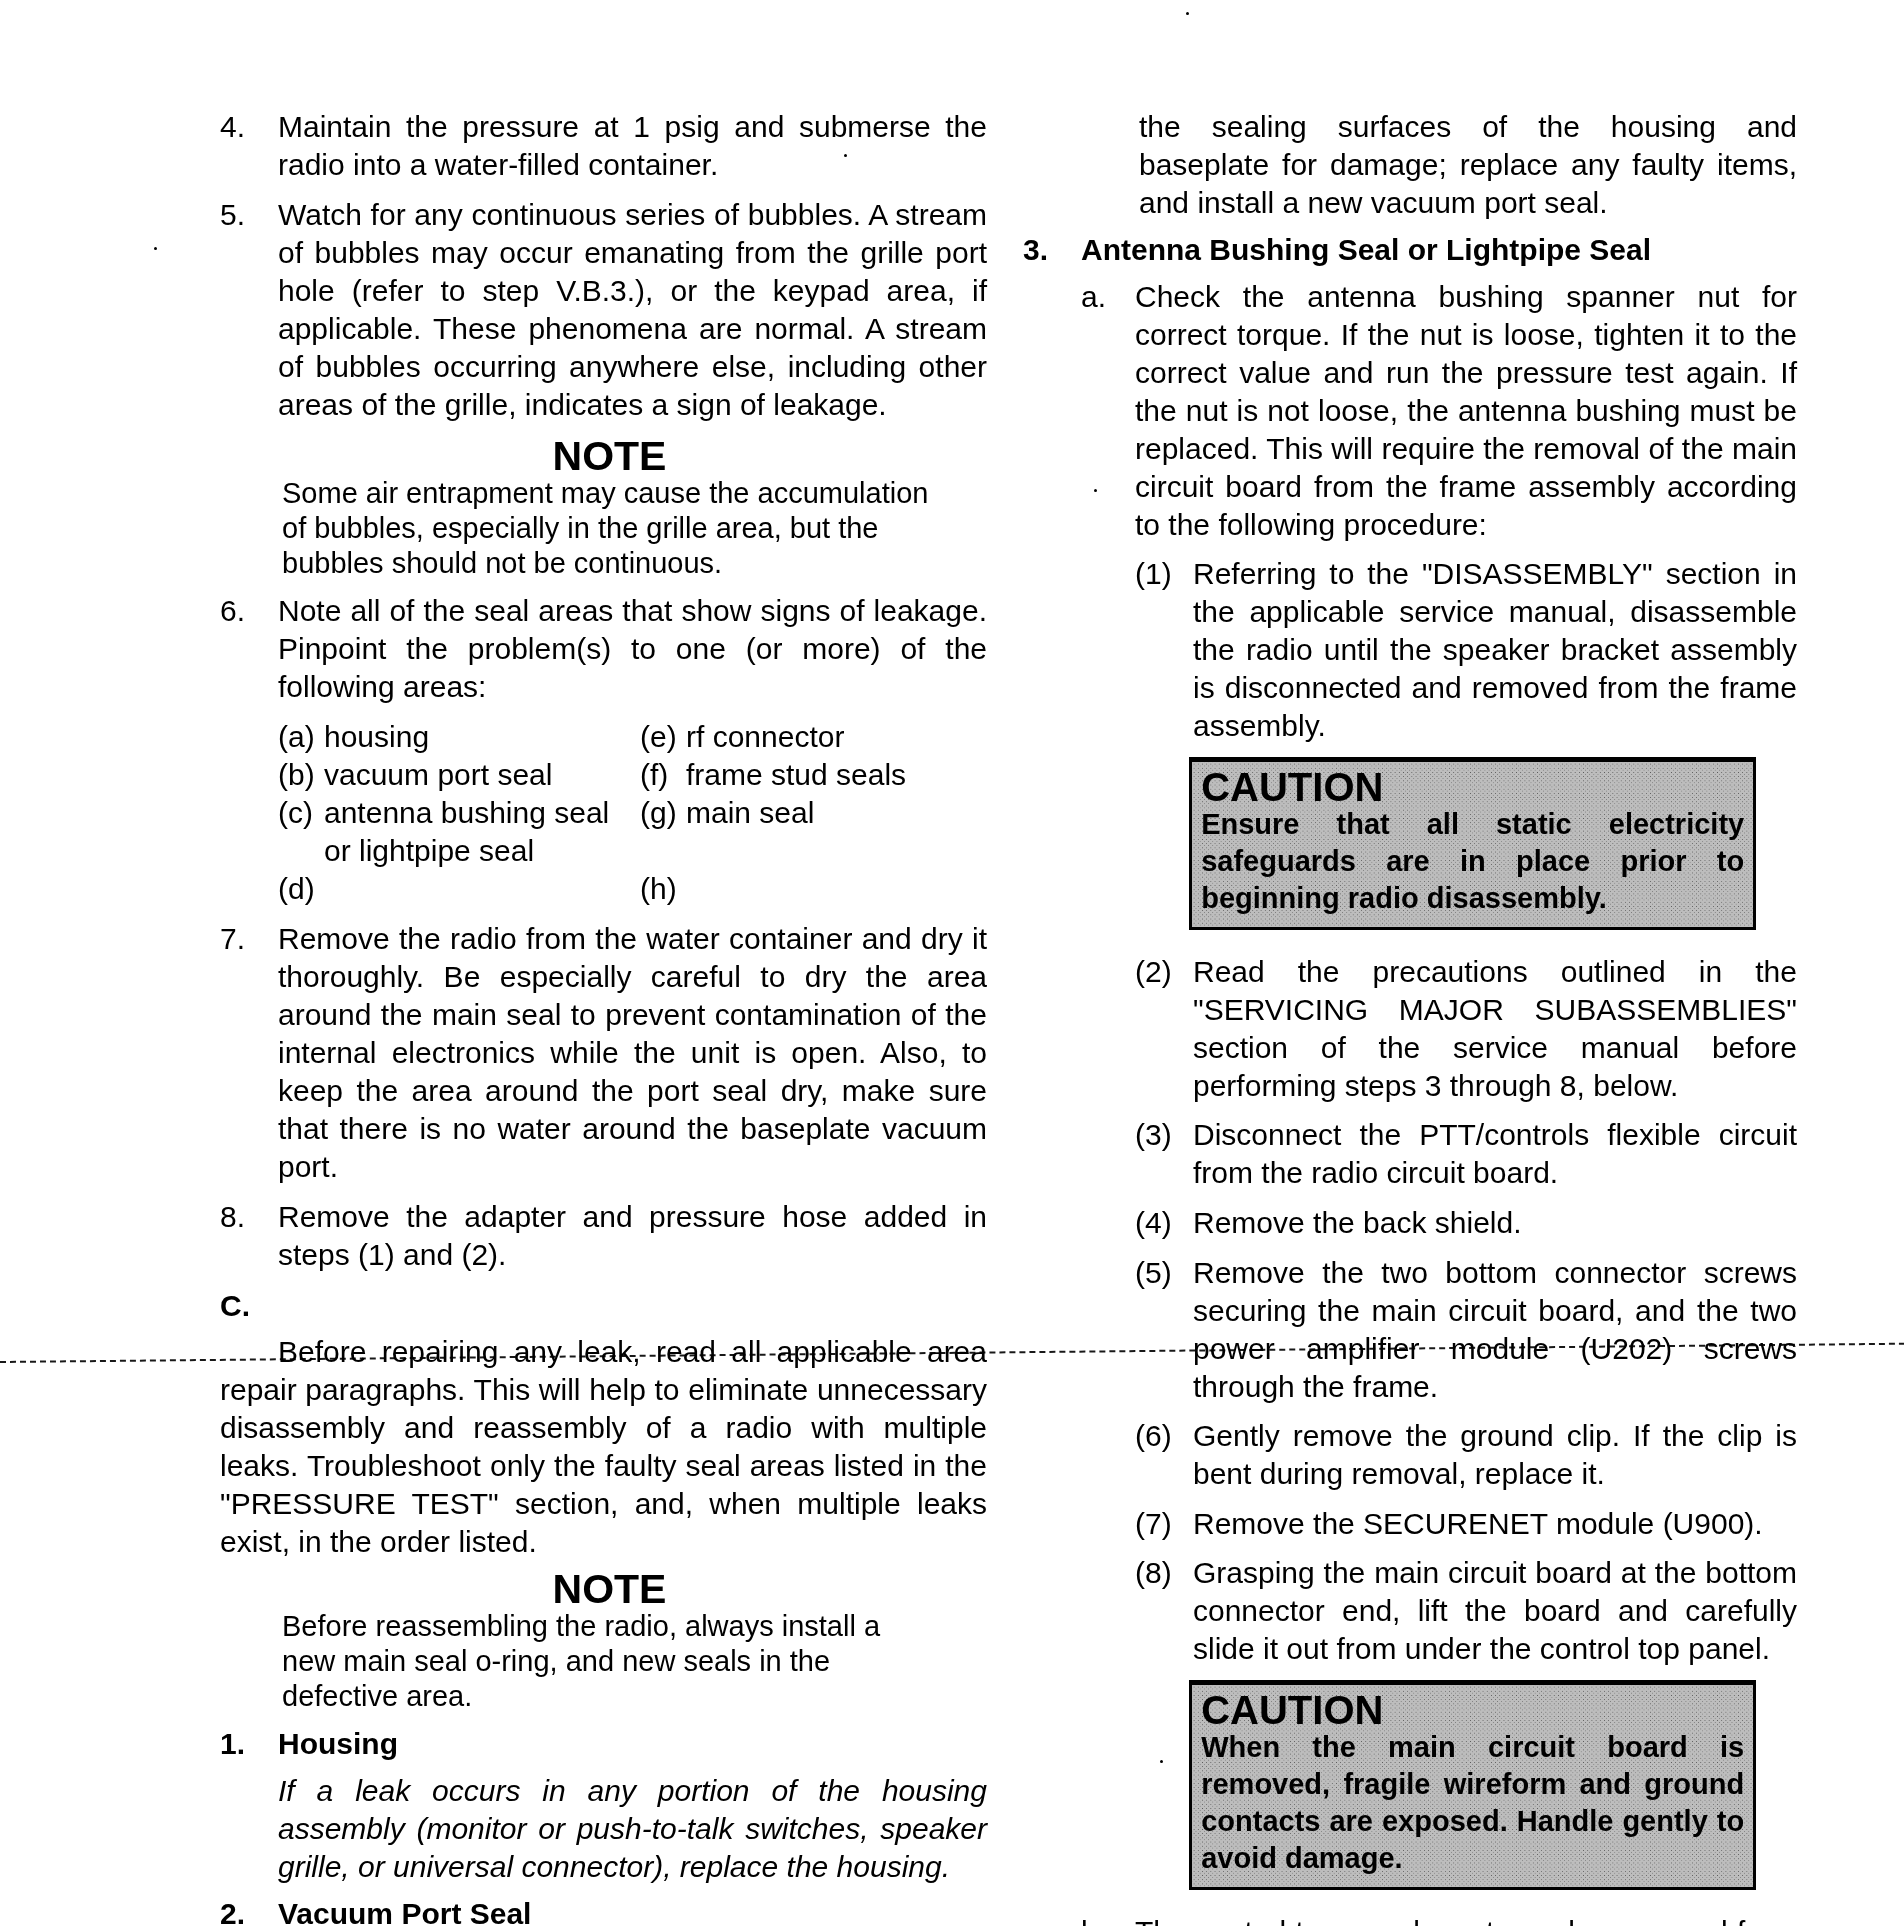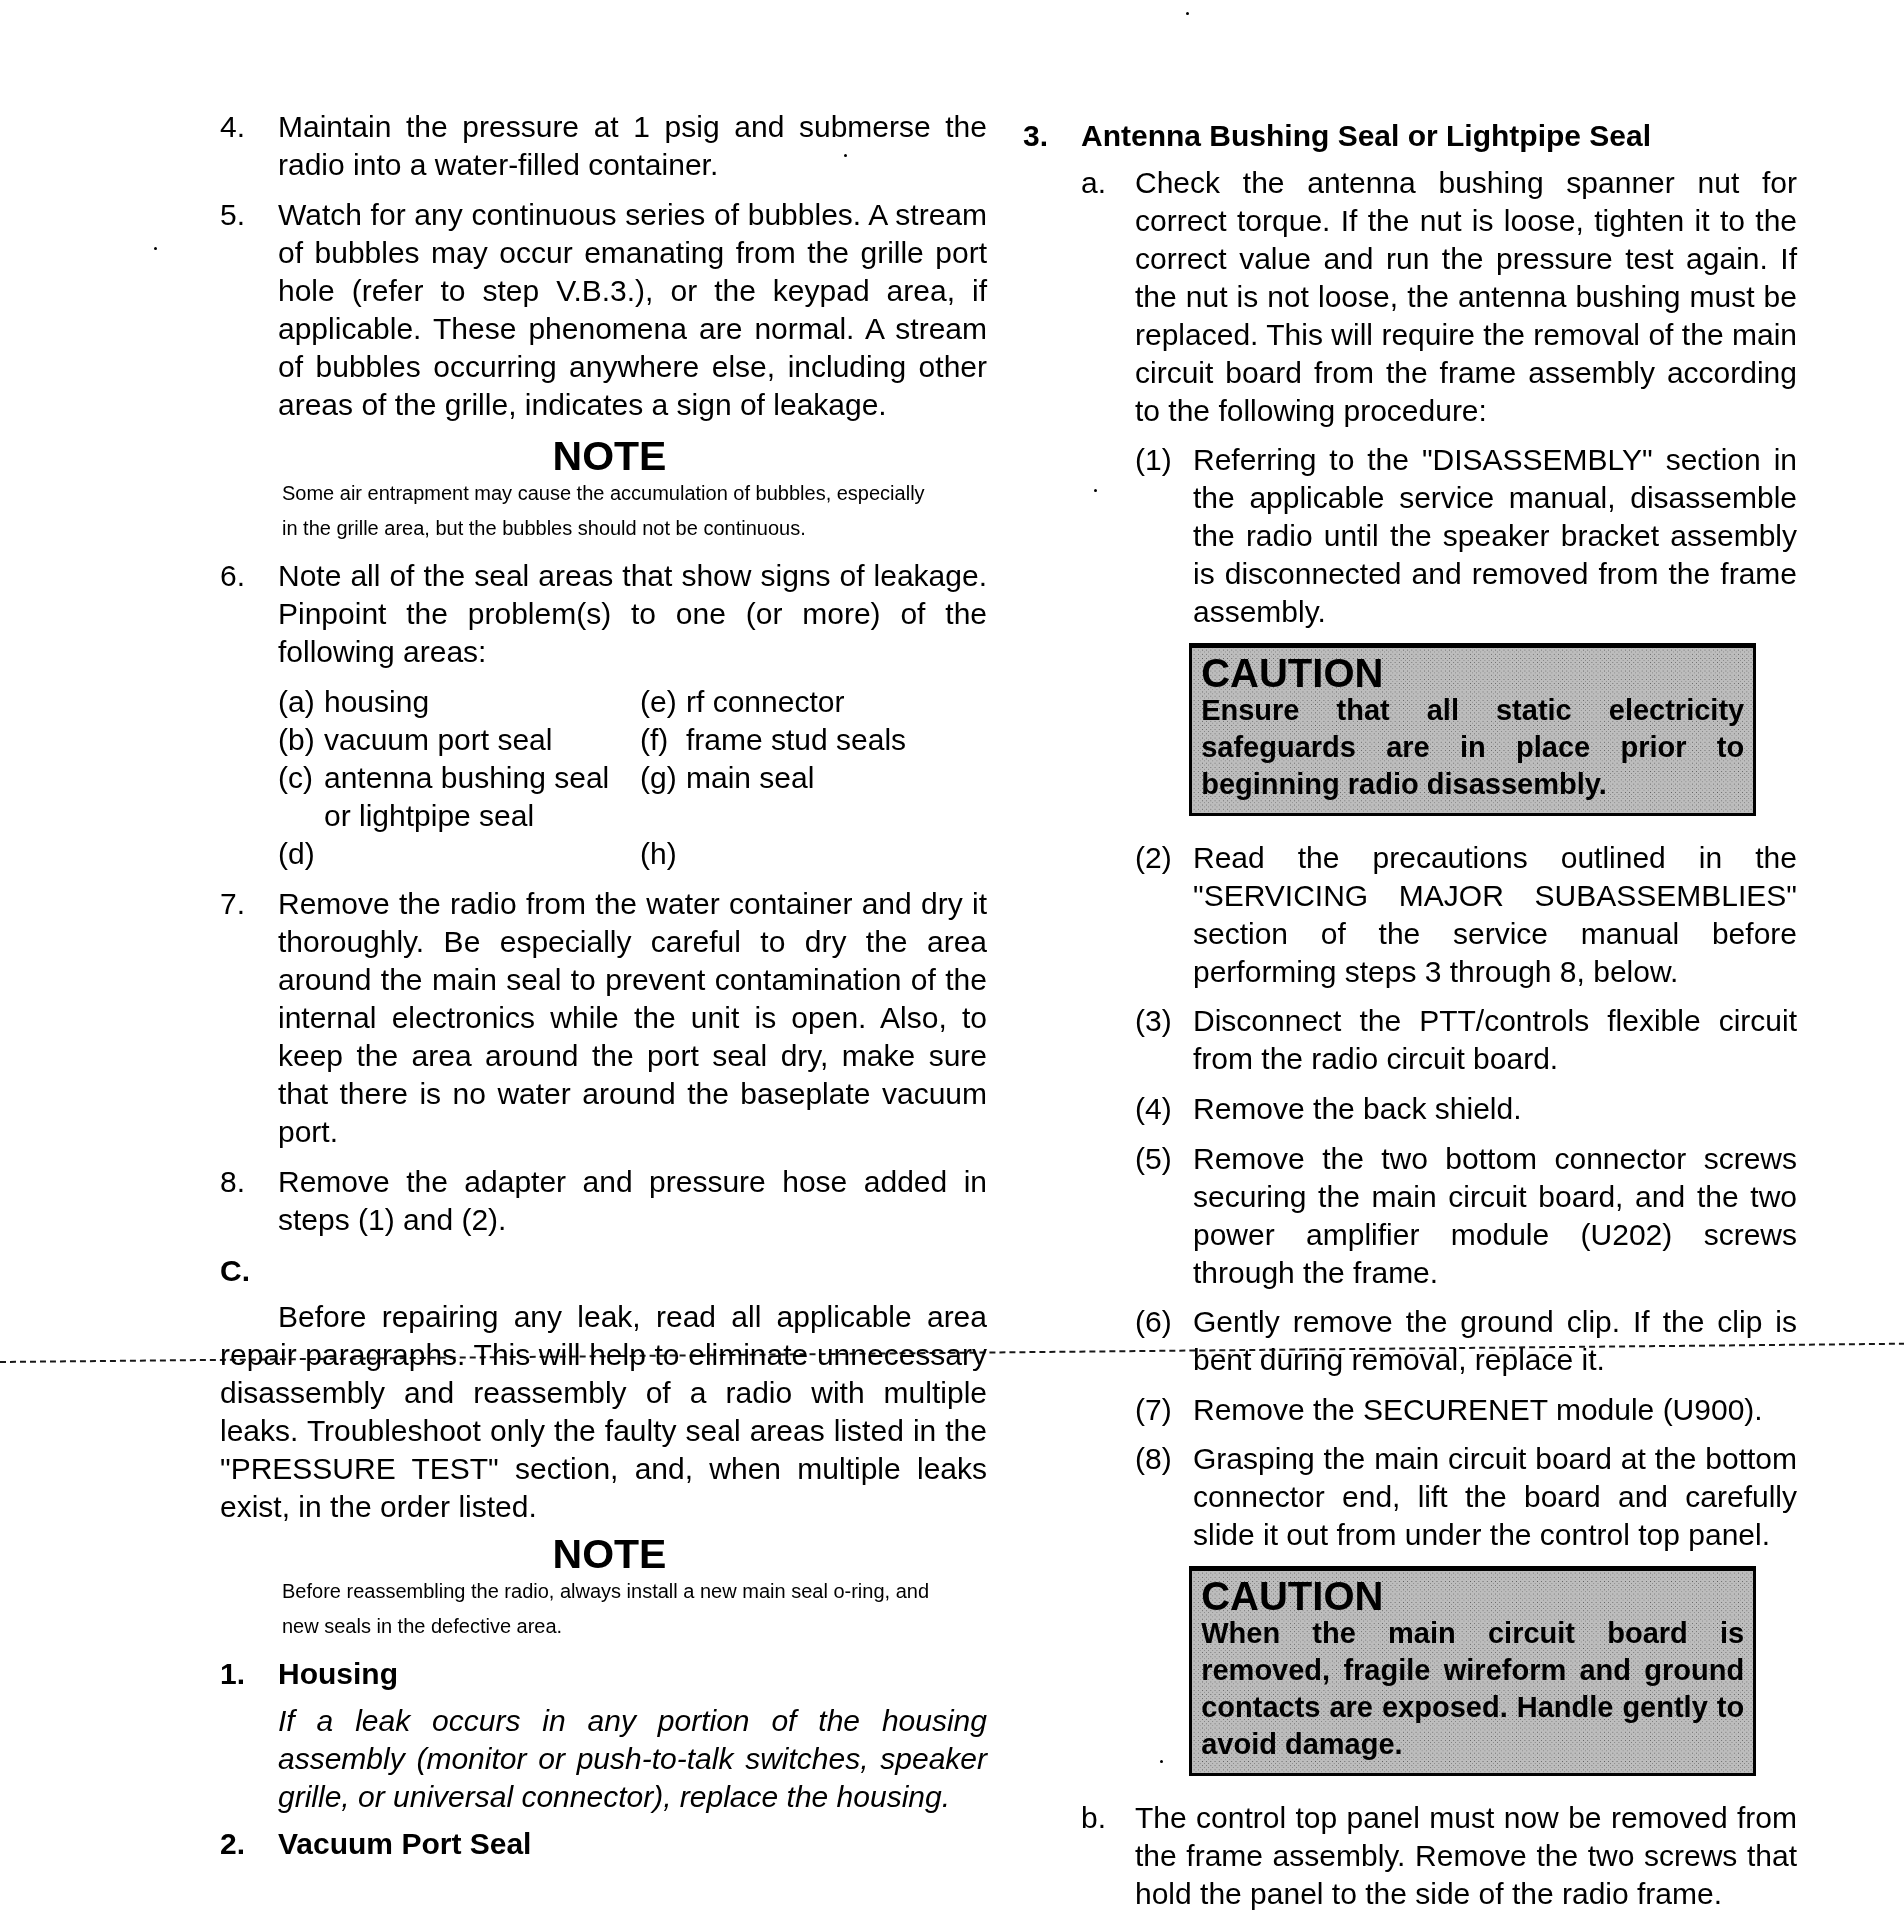--- a/index.html
+++ b/index.html
@@ -15,21 +15,21 @@
   .num { flex: 0 0 58px; }
   .body { flex: 1; text-align: justify; }
   .sub { display: flex; margin-bottom: 11.6px; }
   .sub-label { flex: 0 0 54px; }
   .sub-sub { display: flex; margin-bottom: 11.6px; }
   .sub-sub-label { flex: 0 0 58px; }
   .heading { font-weight: bold; display: flex; margin: 9.2px 0 8.5px 0; }
   .heading .num { flex: 0 0 58px; }
   .note { margin: 3.9px 0 11.6px 62px; width: 655px; }
   .note-title { text-align: center; font-weight: bold; font-size: 41px; line-height: 39px; }
-  .note-text { font-size: 20px; line-height: 35px; }
+  .note-text { font-size: 29px; line-height: 35px; }
   .para { text-indent: 58px; text-align: justify; margin-bottom: 8.5px; }
   .indent-para { margin-left: 58px; text-align: justify; margin-bottom: 8.5px; font-style: italic; }
   .leak-grid { display: grid; grid-template-columns: 362px 1fr; margin: 0 0 11.6px 58px; row-gap: 0; }
   .leak { display: flex; }
   .leak-l { flex: 0 0 46px; }
   .caution {
     margin: 11.6px 0 23px 54px; width: 543px; border: 3.9px solid #000; border-top-width: 5.4px;
     background-color: #bdbdbd;
     background-image:
       radial-gradient(#555 0.7px, transparent 0.8px),
@@ -130,20 +130,21 @@
     <div class="indent-para">If a leak occurs in any portion of the housing assembly (monitor or push-to-talk switches, speaker grille, or universal connector), replace the housing.</div>
 
     <div class="heading">
       <span class="num">2.</span>
       <span>Vacuum Port Seal</span>
     </div>
 
   </div>
 
   <div class="col col-right">
+    <div style="margin-left:116px;text-align:justify;margin-bottom:8.5px">the sealing surfaces of the housing and baseplate for damage; replace any faulty items, and install a new vacuum port seal.</div>
 
     <div class="heading" style="margin-left:0">
       <span class="num">3.</span>
       <span>Antenna Bushing Seal or Lightpipe Seal</span>
     </div>
 
     <div style="margin-left:58px">
       <div class="sub">
         <span class="sub-label">a.</span>
         <span class="body">Check the antenna bushing spanner nut for correct torque. If the nut is loose, tighten it to the correct value and run the pressure test again. If the nut is not loose, the antenna bushing must be replaced. This will require the removal of the main circuit board from the frame assembly according to the following procedure:</span>

